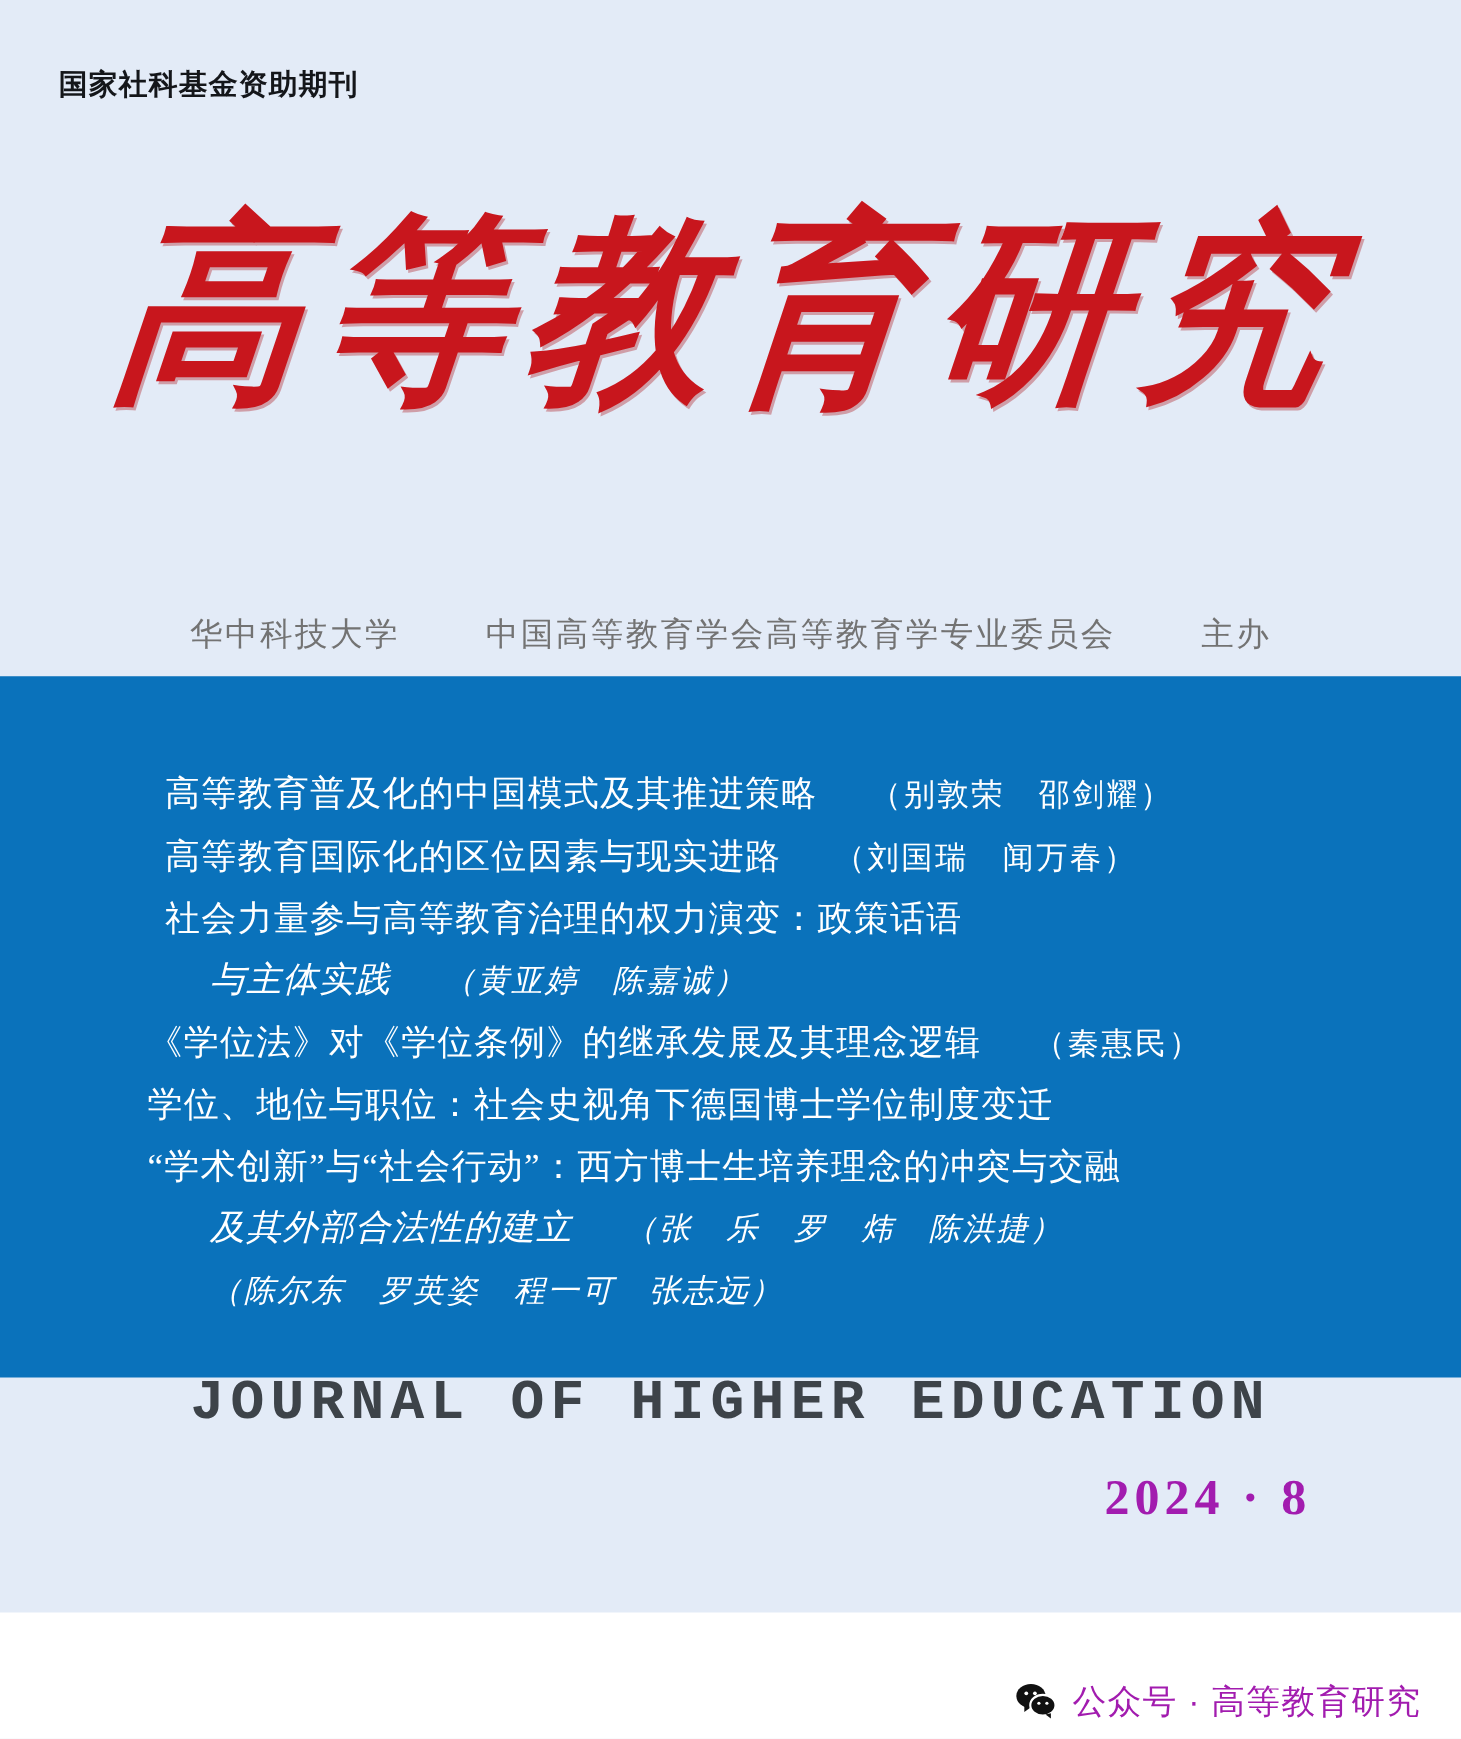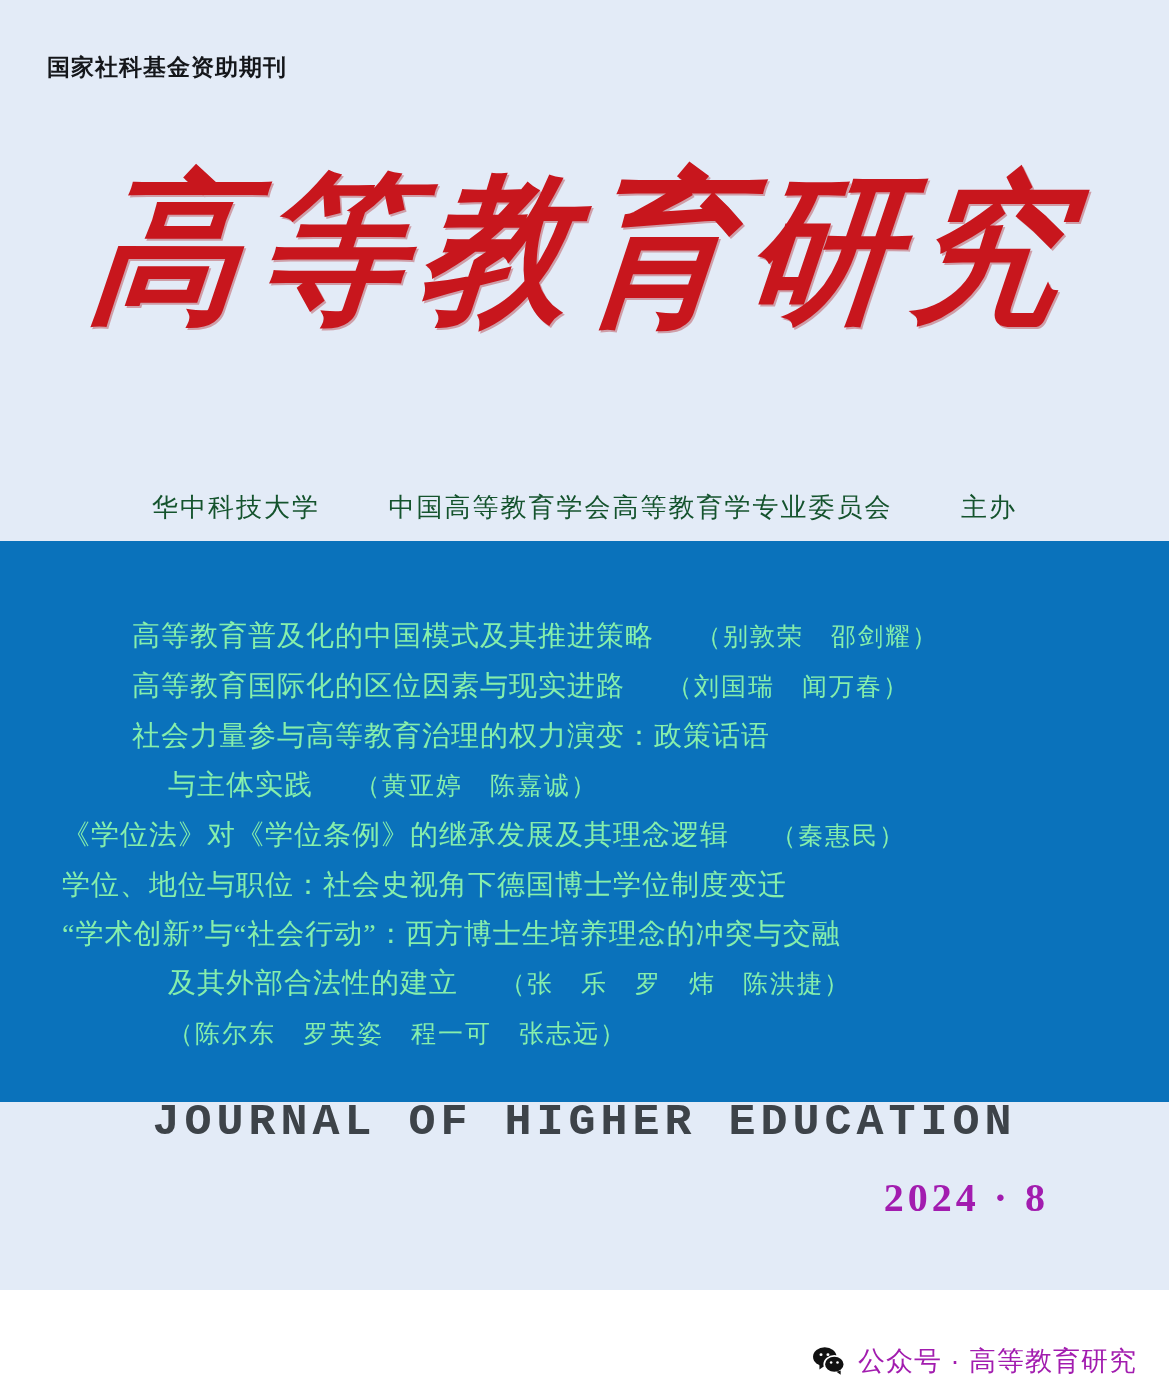--- a/index.html
+++ b/index.html
@@ -51,47 +51,47 @@
     transform: skewX(-6deg) scaleY(1.08);
   }
   
   .sponsors {
     position: absolute;
     top: 490px;
     left: 0;
     width: 1169px;
     text-align: center;
     font-size: 26px;
-    color: #14532d;
+    color: #737373;
     letter-spacing: 2px;
   }
   .sponsors span { margin: 0 6px; }
   
   .contents {
     position: absolute;
     top: 541px;
     left: 0;
     width: 1169px;
     height: 561px;
     background: #0a72bb;
     box-sizing: border-box;
     padding: 72px 0 0 0;
   }
   .toc-item {
-    color: #86efac;
+    color: #ffffff;
     font-family: "Liberation Serif", serif;
     font-size: 28px;
     line-height: 46px;
     margin: 0 0 3px 0;
     padding-left: 132px;
     white-space: nowrap;
     letter-spacing: 1px;
   }
-  .toc-item.indent { padding-left: 168px; }
-  .toc-item.center { padding-left: 62px; }
+  .toc-item.indent { padding-left: 168px; font-style: italic; }
+  .toc-item.center { padding-left: 118px; }
   .toc-authors {
     font-size: 25px;
     letter-spacing: 2px;
   }
   .toc-gap { display: inline-block; width: 26px; }
   
   .en-title {
     position: absolute;
     top: 1097px;
     left: 0;

